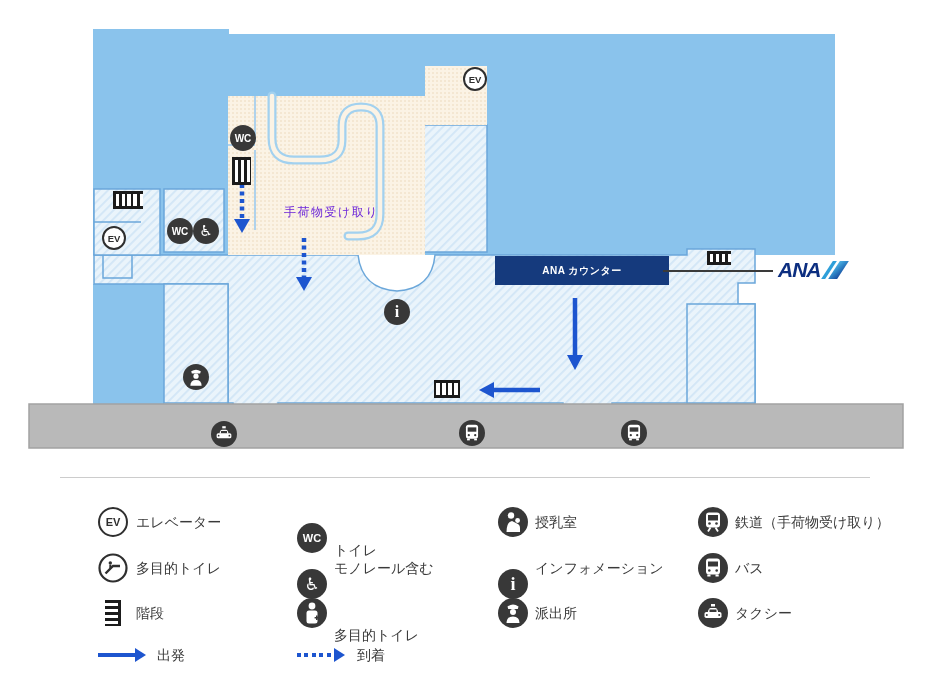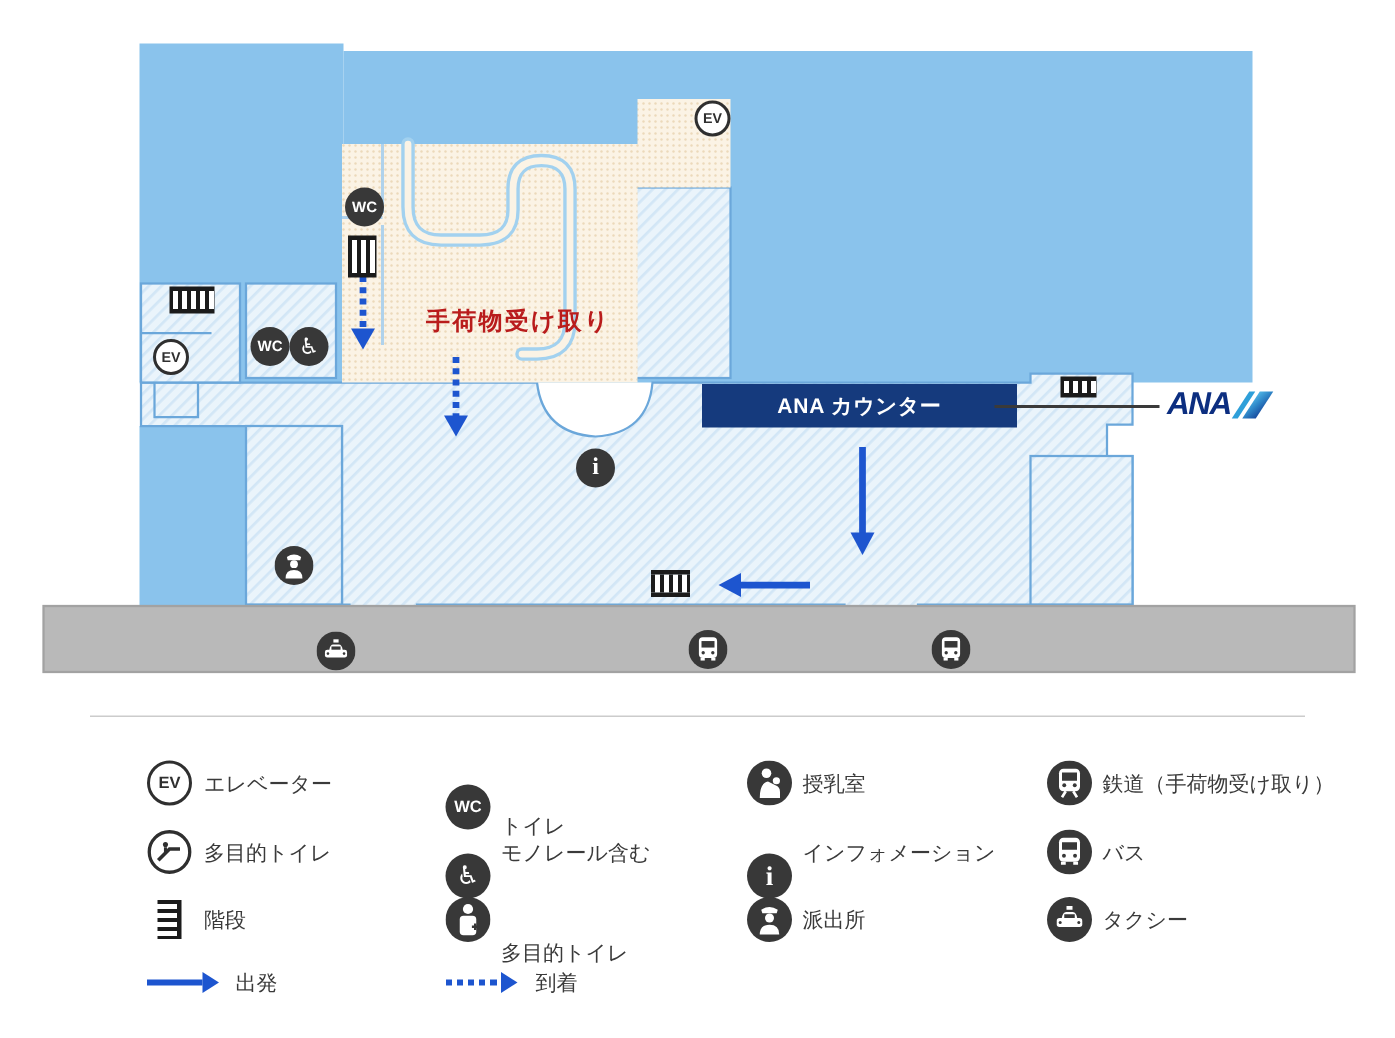--- a/index.html
+++ b/index.html
@@ -12,31 +12,31 @@
   .lg-ic{width:30px;height:30px;font-size:11px;}
   .ev{background:#fff;border:2px solid #2f2f2f;border-radius:50%;color:#2f2f2f;font-weight:bold;display:flex;align-items:center;justify-content:center;box-sizing:border-box;}
   .ev.map-ic{width:24px;height:24px;font-size:9.5px;}
   .info-glyph{font-family:"Liberation Serif","DejaVu Serif",serif;font-size:16px;font-weight:bold;}
   .lg-ic .info-glyph{font-size:18px;}
   
   .stairs{background:repeating-linear-gradient(90deg,#1b1b1b 0 2.5px,#ffffff 2.5px 6px);border-top:3px solid #1b1b1b;border-bottom:3px solid #1b1b1b;box-sizing:border-box;}
   
   .stairs-v{background:repeating-linear-gradient(180deg,#1b1b1b 0 2.5px,#ffffff 2.5px 6px);border-right:3px solid #1b1b1b;box-sizing:border-box;}
   
-  #ana-banner{left:468px;top:256px;width:210px;height:29px;background:#153A7D;color:#fff;
-              display:flex;align-items:center;justify-content:center;font-size:14px;font-weight:bold;letter-spacing:.5px;}
+  #ana-banner{left:495px;top:256px;width:174px;height:29px;background:#153A7D;color:#fff;
+              display:flex;align-items:center;justify-content:center;font-size:10px;font-weight:bold;letter-spacing:.5px;}
   #banner-line{left:663px;top:270px;width:110px;height:1.5px;background:#3a3a3a;}
   
   #ana-logo{left:778px;top:258px;height:24px;display:flex;align-items:center;}
   #ana-logo .ana-txt{font-style:italic;font-weight:bold;font-size:21px;color:#0C2E80;letter-spacing:-1px;line-height:22px;}
   .ana-slash{display:inline-block;transform:skewX(-33deg);height:18px;}
   .sl1{width:4px;background:#2E9FD9;margin-left:6px;}
   .sl2{width:9px;background:linear-gradient(115deg,#4FB5E6 0%,#2F87C8 45%,#174A9E 100%);margin-left:3px;}
   
-  #baggage-label{left:284px;top:204px;font-size:16px;font-weight:700;letter-spacing:1.5px;color:#b91c1c;}
+  #baggage-label{left:284px;top:204px;font-size:12px;font-weight:400;letter-spacing:1.5px;color:#6d28d9;}
   
   #legend-divider{left:60px;top:477px;width:810px;height:1px;background:#cccccc;}
   .lg-label{font-size:14px;color:#3a3a3a;line-height:20px;white-space:nowrap;}
   .arr{display:flex;align-items:center;height:16px;}
   .arr .line{height:4px;background:#1D55CF;}
   .arr .line.dot{background:repeating-linear-gradient(90deg,#1D55CF 0 4px,transparent 4px 7.5px);}
   .arr .head{width:0;height:0;border-left:11px solid #1D55CF;border-top:7px solid transparent;border-bottom:7px solid transparent;}
 </style>
 </head>
 <body>

